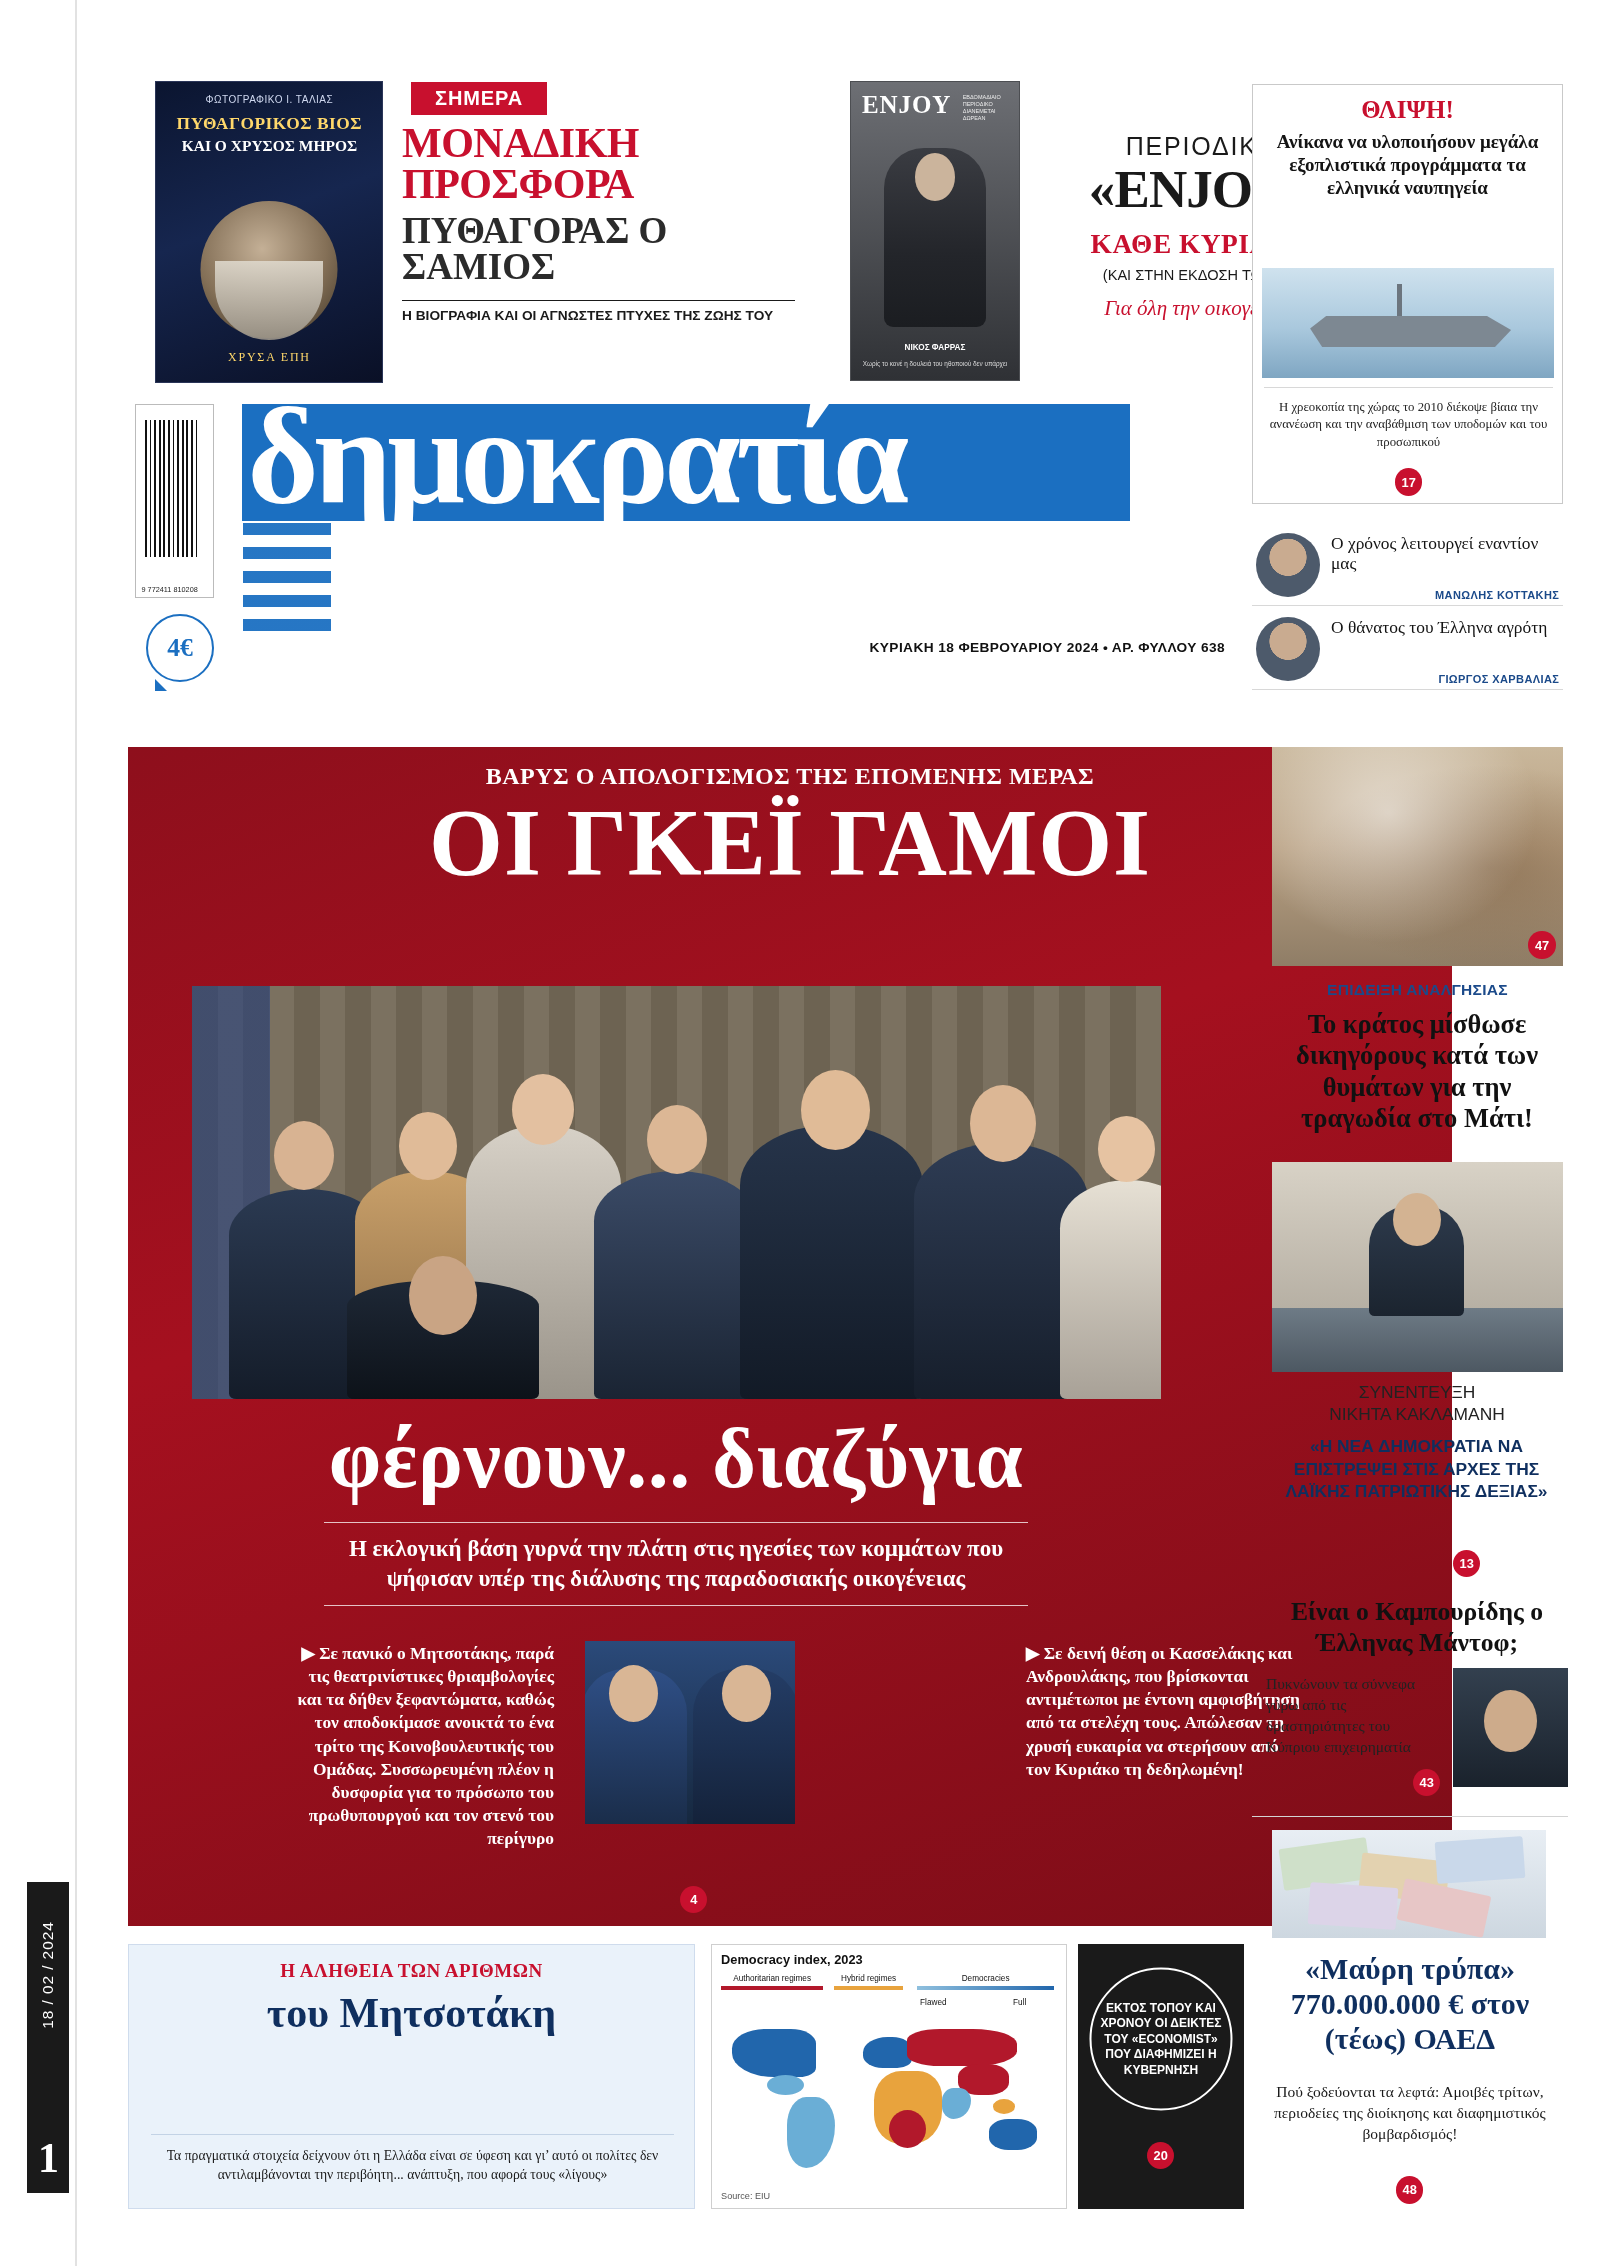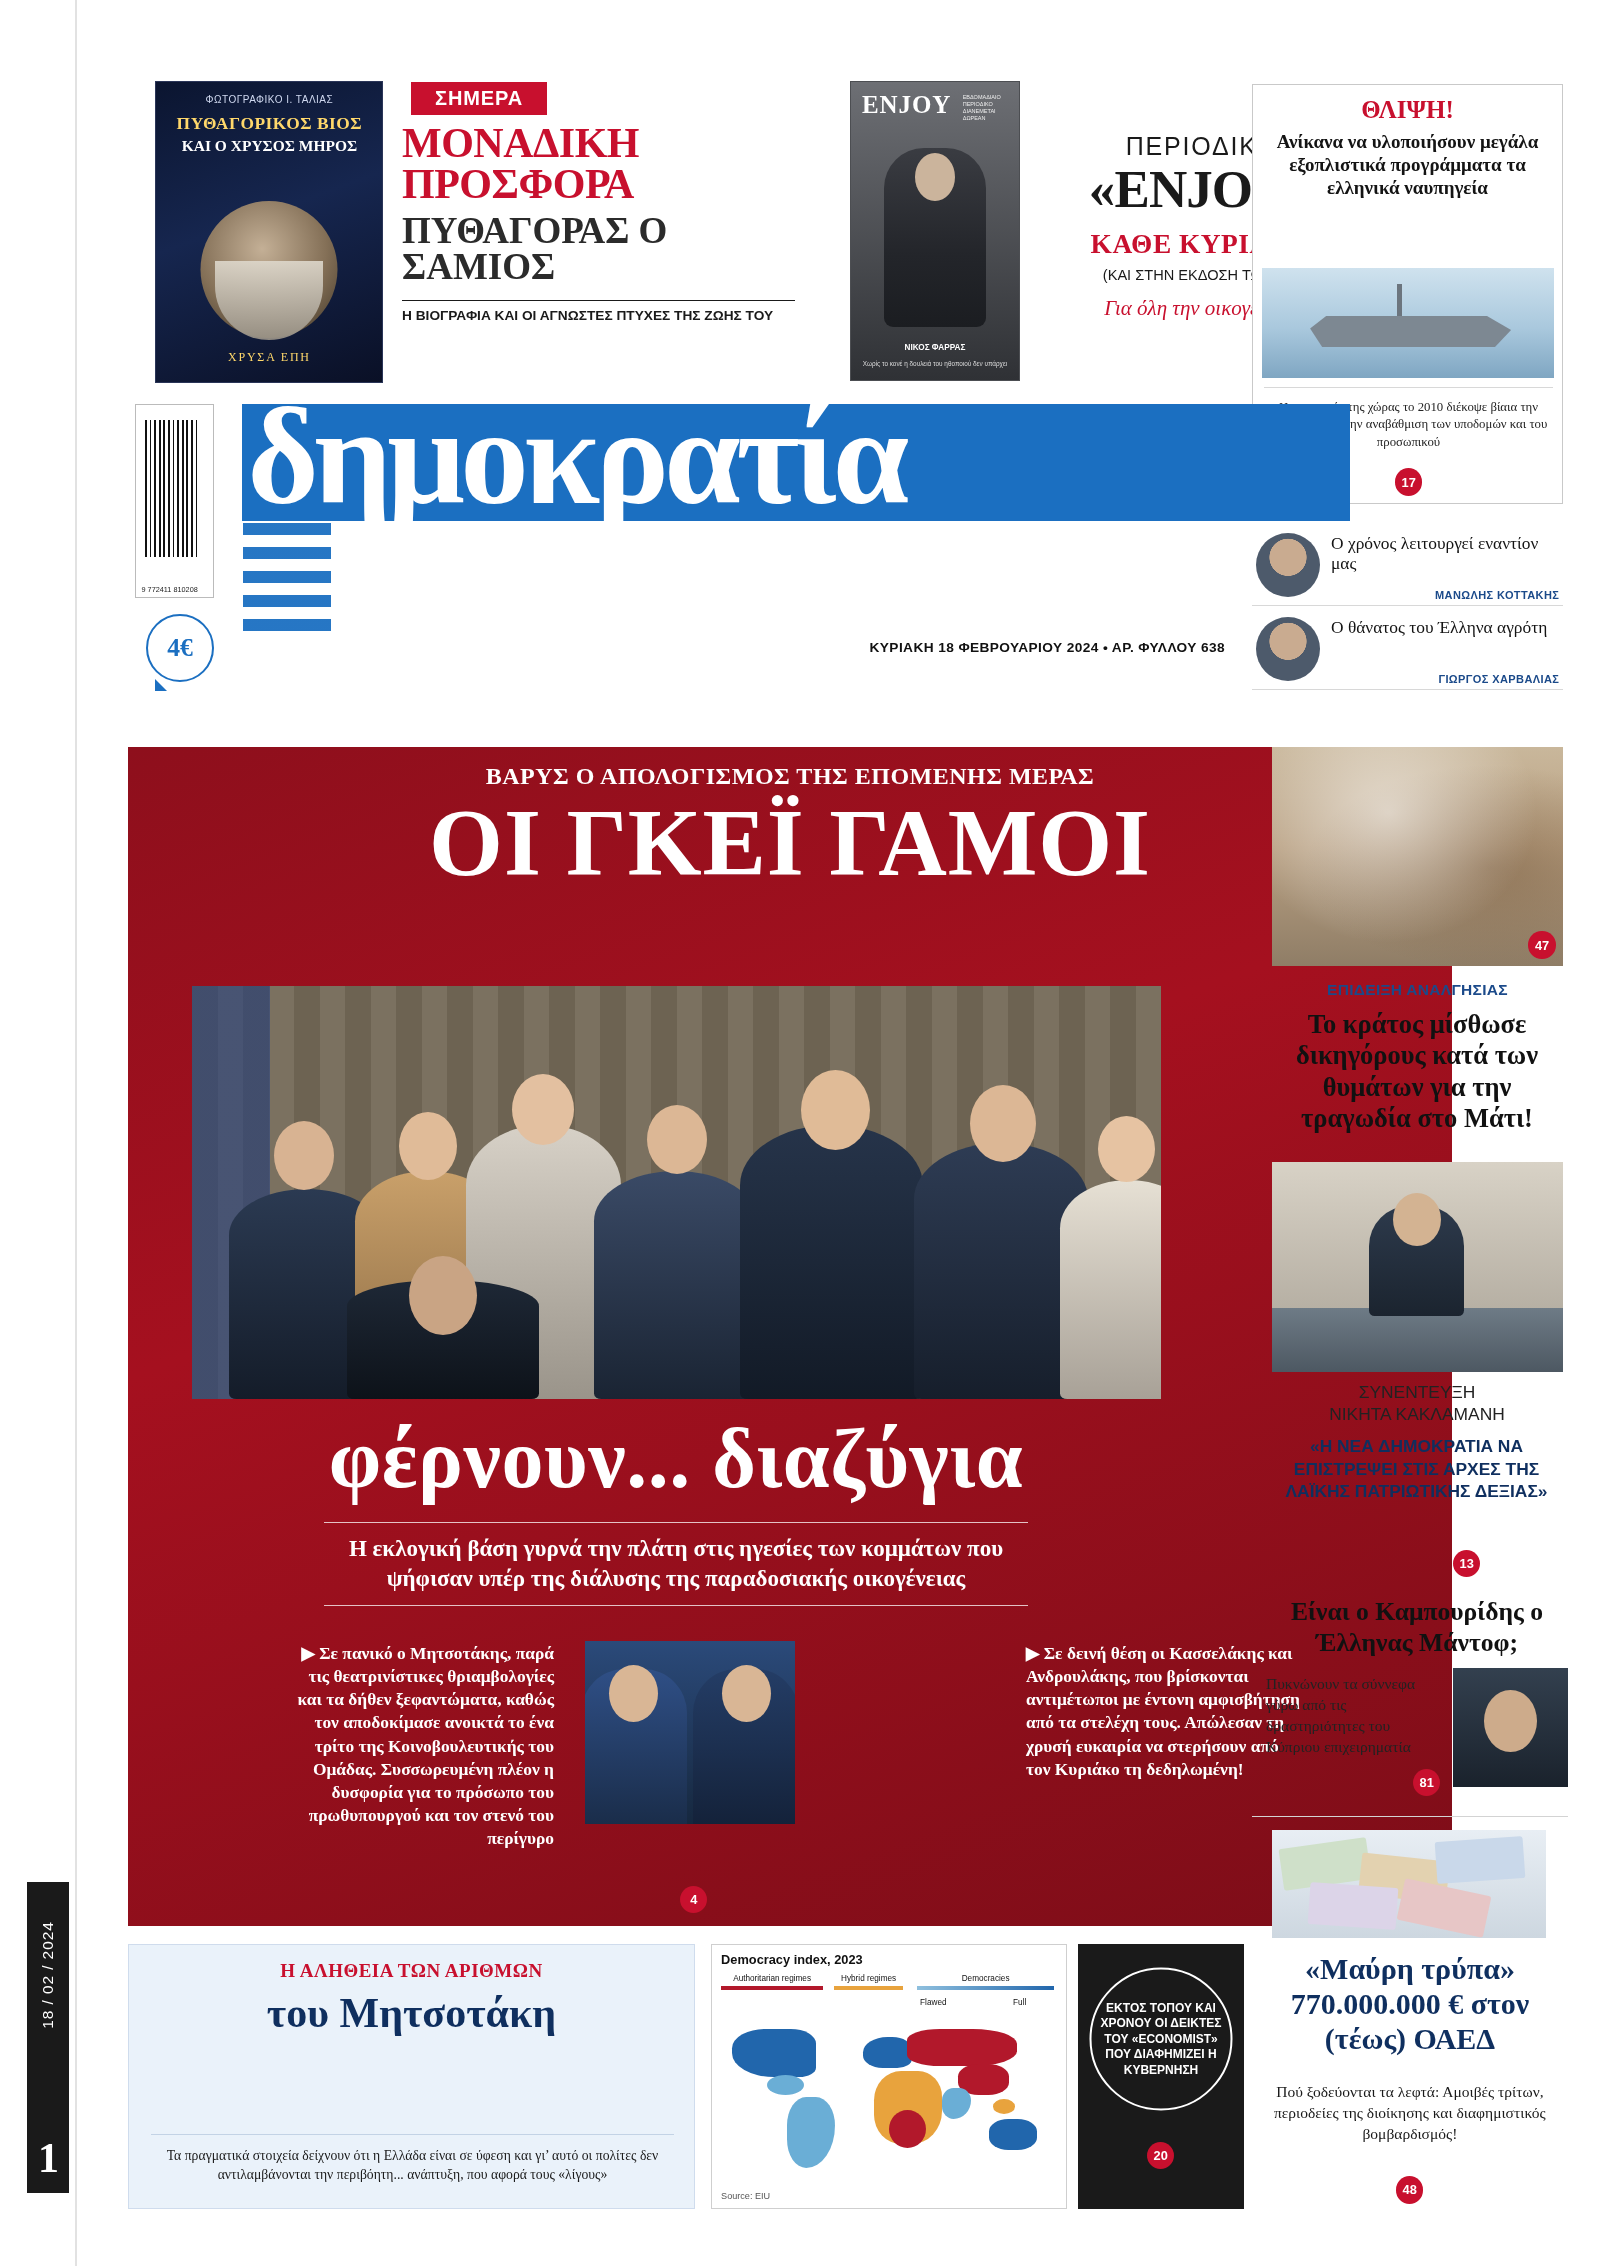--- a/index.html
+++ b/index.html
@@ -214,21 +214,21 @@
 
   
   .masthead {
     position: absolute; left: 242px; top: 402px; width: 982px; height: 228px;
   }
   .mh-line1 {
     font-size: 108px; font-weight: bold; color: #111; letter-spacing: -2.7px;
     line-height: .92; padding-left: 5.5px;
   }
   .mh-bar {
-    margin-top: 1.8px; width: 1108px; height: 117px;
+    margin-top: 1.8px; width: 888px; height: 117px;
     background: #1b6fc1; position: relative; overflow: hidden;
   }
   .mh-bar .mh-line2 {
     position: absolute; left: 5.5px; top: -14.6px;
     font-size: 137px; font-weight: bold; color: #fff; letter-spacing: -4.6px;
     line-height: 1;
   }
   .mh-flag {
     position: absolute; left: 243px; top: 523px; width: 88px; height: 108px;
     background: repeating-linear-gradient(180deg,#1b6fc1 0 12px,#fff 12px 24px);
@@ -673,21 +673,21 @@
     <span>ΝΙΚΗΤΑ ΚΑΚΛΑΜΑΝΗ</span>
   </div>
   <div class="rc-quote">«Η ΝΕΑ ΔΗΜΟΚΡΑΤΙΑ ΝΑ ΕΠΙΣΤΡΕΨΕΙ ΣΤΙΣ ΑΡΧΕΣ ΤΗΣ ΛΑΪΚΗΣ ΠΑΤΡΙΩΤΙΚΗΣ ΔΕΞΙΑΣ»</div>
   <div class="page-dot rc-dot2">13</div>
 
   <div class="rc-head3">Είναι ο Καμπουρίδης ο Έλληνας Μάντοφ;</div>
   <div class="rc-body3">Πυκνώνουν τα σύννεφα γύρω από τις δραστηριότητες του Κύπριου επιχειρηματία</div>
   <div class="rc-photo3">
     <div class="f"></div>
   </div>
-  <div class="page-dot rc-dot3">81</div>
+  <div class="page-dot rc-dot3">43</div>
 
   <div class="rc-box4">
     <div class="rc-photo4">
       <div class="bill" style="left:9.1px;  top:12.8px; background:#cfe0c9; transform:rotate(-8deg);"></div>
       <div class="bill" style="left:88px;  top:27.4px; background:#e3d2b0; transform:rotate(6deg);"></div>
       <div class="bill" style="left:164px; top:9.1px; background:#c9d8ea; transform:rotate(-4deg);"></div>
       <div class="bill" style="left:128px; top:57px; background:#e7c6c6; transform:rotate(12deg);"></div>
       <div class="bill" style="left:37px;  top:55px; background:#dcd4e8; transform:rotate(4deg);"></div>
     </div>
     <div class="rc-head4">«Μαύρη τρύπα» 770.000.000 € στον (τέως) ΟΑΕΔ</div>

